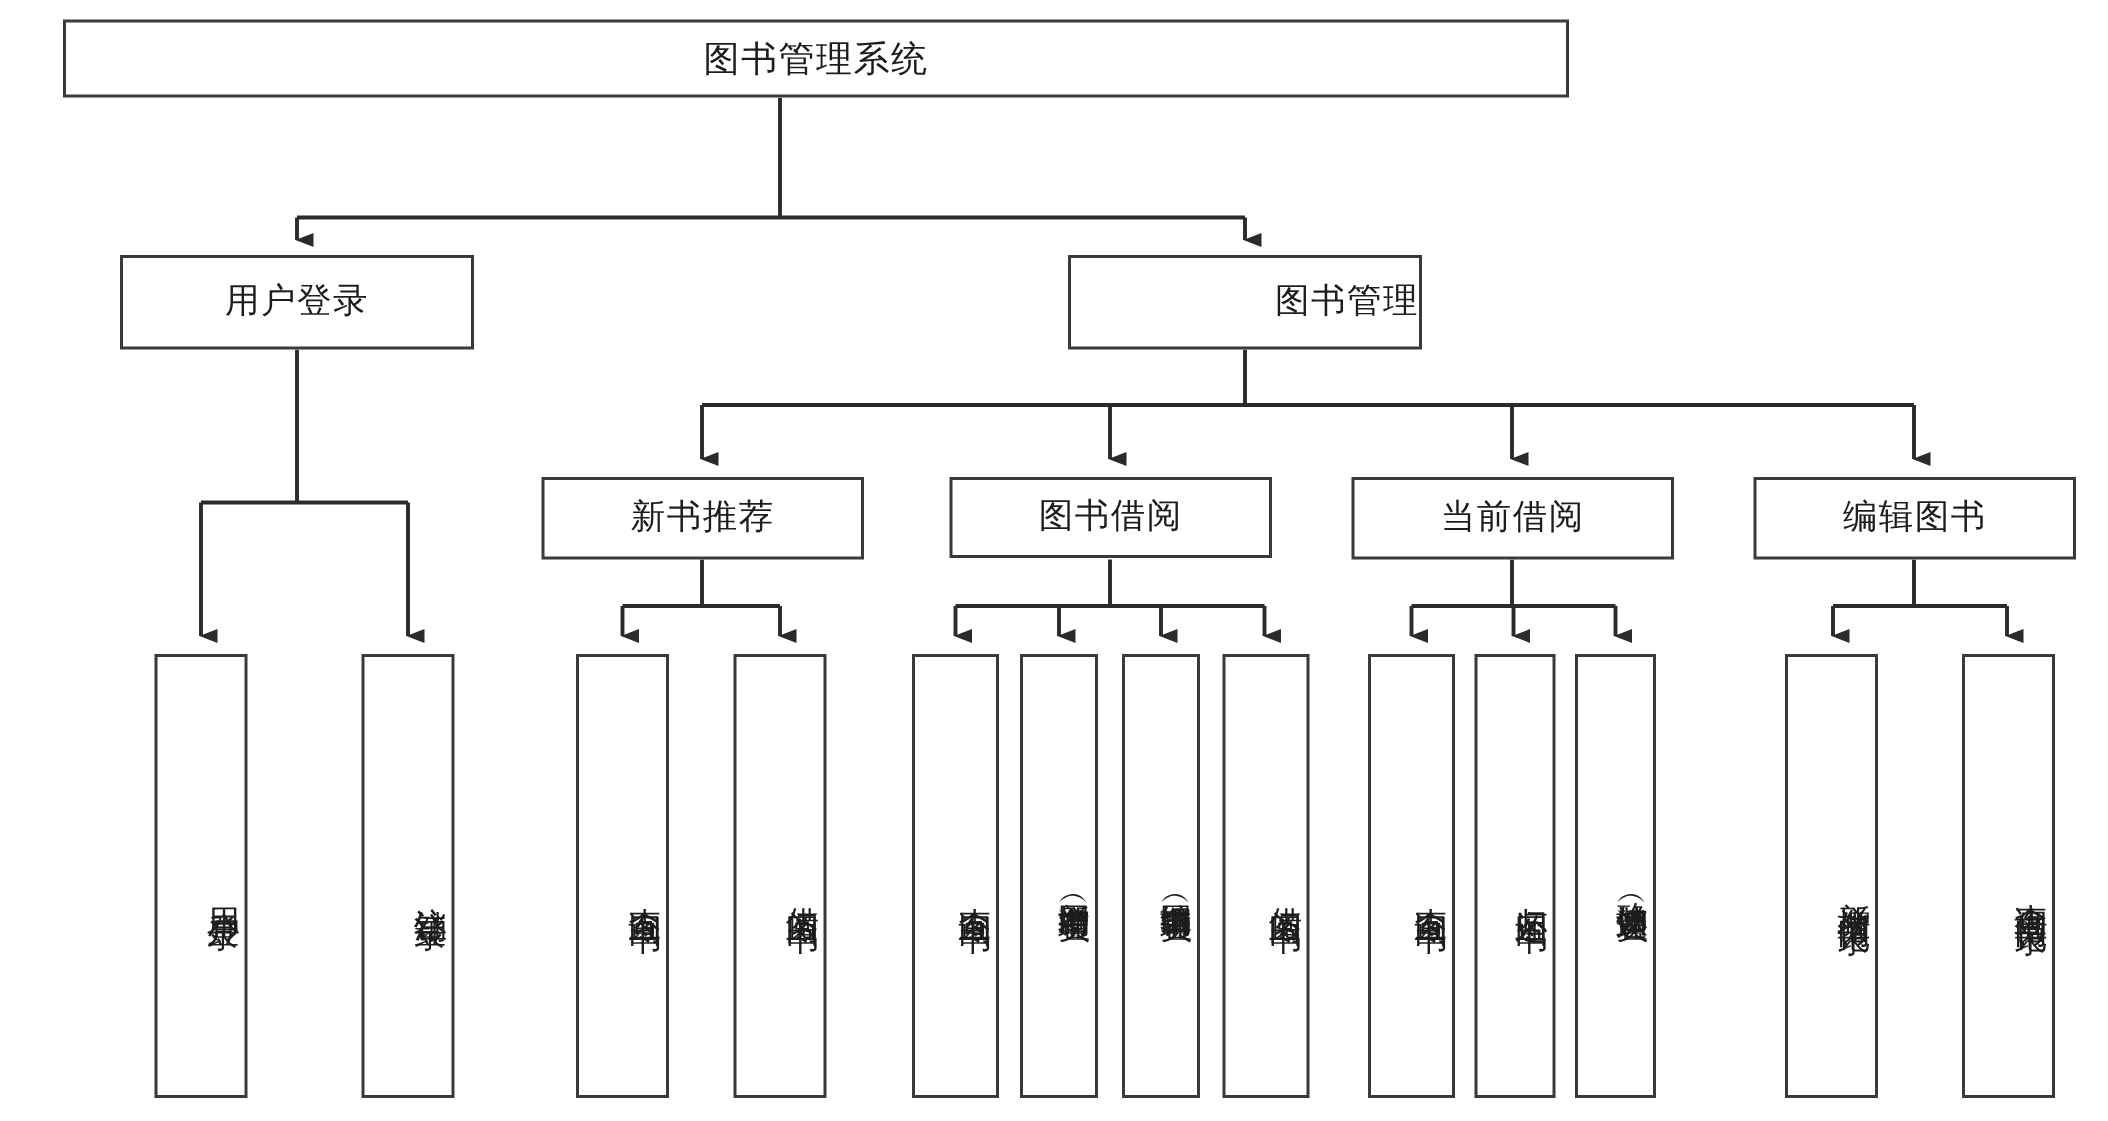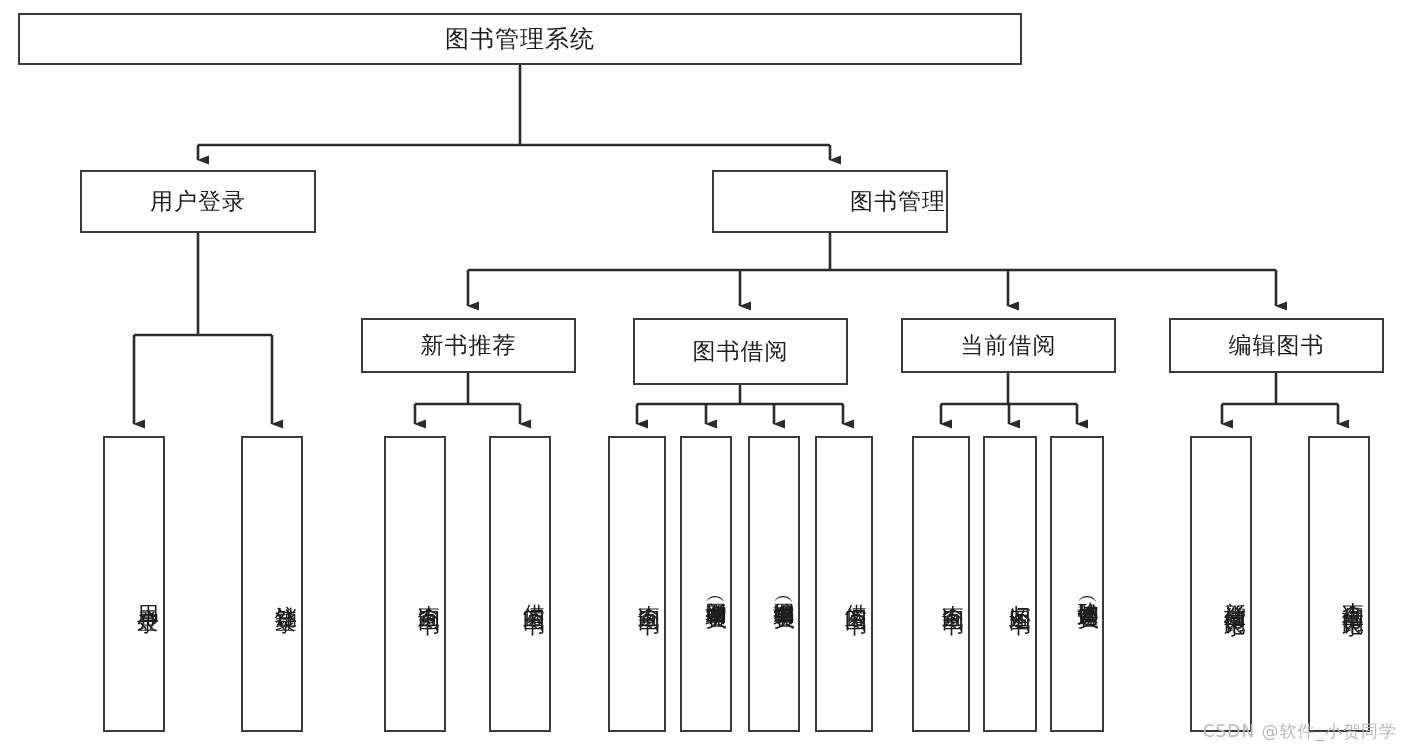--- a/index.html
+++ b/index.html
@@ -31,20 +31,21 @@
     text-align:center;
     color:#1d1d1d;
   }
   .node.horiz{
     font-size:23px;
     letter-spacing:1px;
     line-height:1.2;
   }
   .node.root{
     font-size:24px;
+    margin-left:24px;
   }
   .node.vert{
     font-size:22px;
     writing-mode:vertical-rl;
     text-orientation:upright;
     align-items:flex-start;
     justify-content:center;
     padding-top:18px;
     letter-spacing:3px;
     line-height:1.35;
@@ -127,21 +128,21 @@
   <div class="node horiz" style="left:80px; top:170px; width:236px; height:63px;">
     <span>用户登录</span>
   </div>
   <div class="node horiz" style="left:712px; top:170px; width:236px; height:63px;justify-content:flex-end;">
     <span>图书管理</span>
   </div>
 
   <div class="node horiz" style="left:361px; top:318px; width:215px; height:55px;">
     <span>新书推荐</span>
   </div>
-  <div class="node horiz" style="left:633px; top:318px; width:215px; height:67px;">
+  <div class="node horiz" style="left:633px; top:318px; width:215px; height:54px;">
     <span>图书借阅</span>
   </div>
   <div class="node horiz" style="left:901px; top:318px; width:215px; height:55px;">
     <span>当前借阅</span>
   </div>
   <div class="node horiz" style="left:1169px; top:318px; width:215px; height:55px;">
     <span>编辑图书</span>
   </div>
 
   <div class="node vert" style="left:103px; top:436px; width:62px; height:296px;">
@@ -181,15 +182,14 @@
     <span>确认归还（管理员）</span>
   </div>
 
   <div class="node vert" style="left:1190px; top:436px; width:62px; height:296px;">
     <span>新增借阅记录</span>
   </div>
   <div class="node vert" style="left:1308px; top:436px; width:62px; height:296px;">
     <span>查询借阅记录</span>
   </div>
 
-  <div class="watermark">CSDN @软件_小贺同学</div>
 
 </div>
 
 </body></html>

